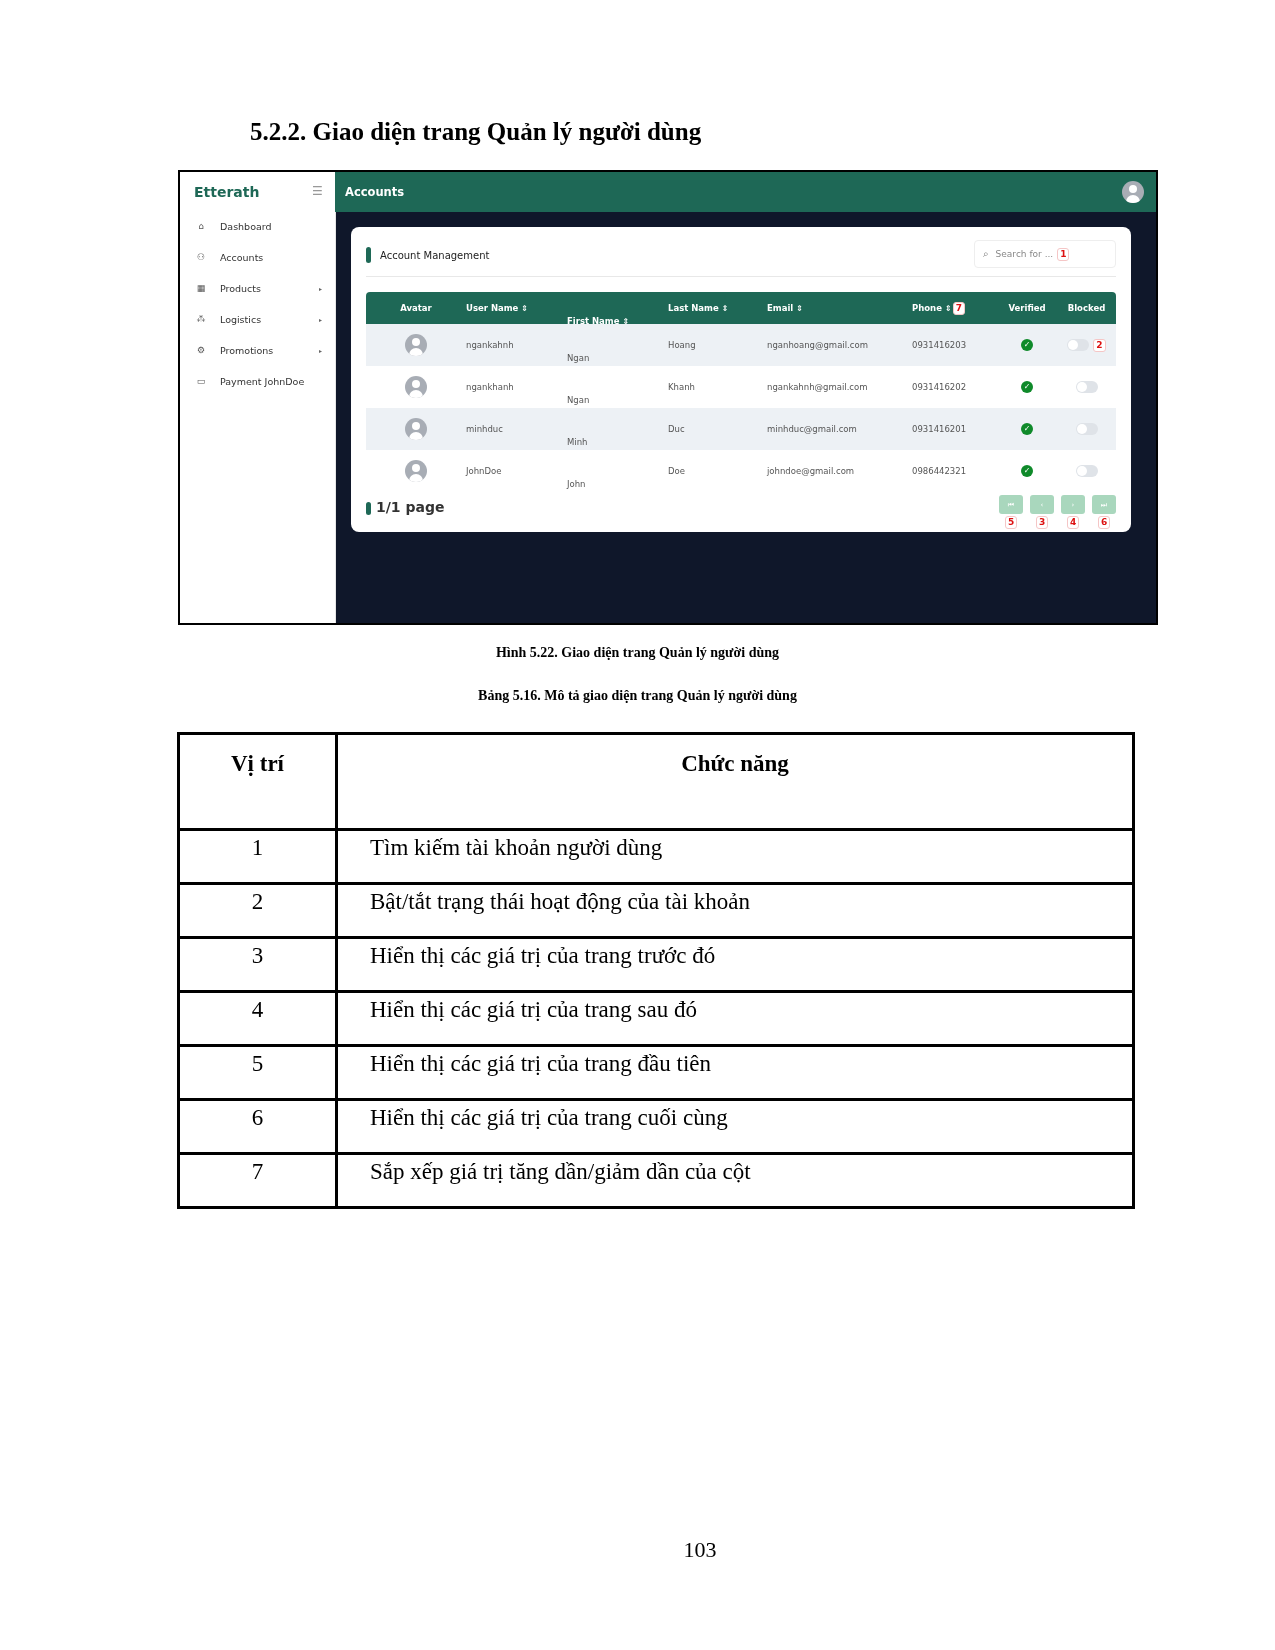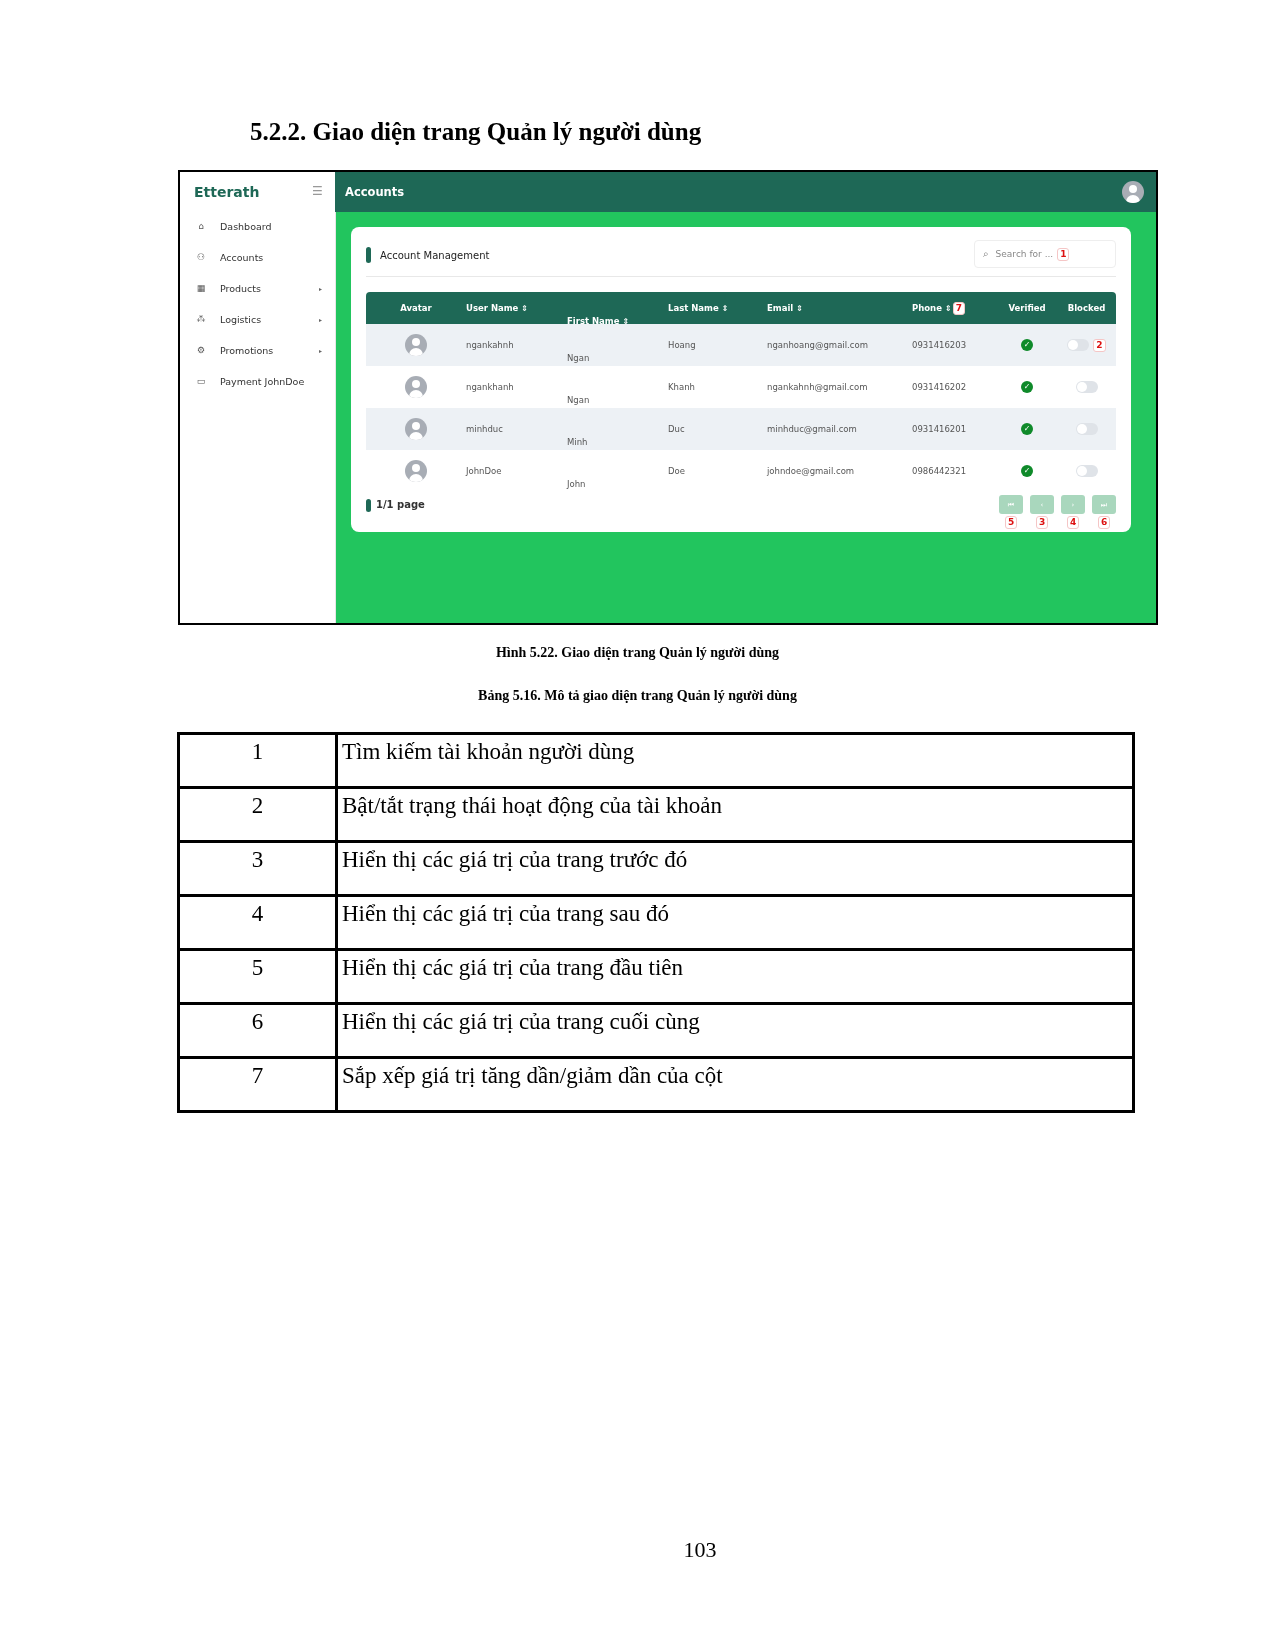--- a/index.html
+++ b/index.html
@@ -1,18 +1,18 @@
 <!DOCTYPE html>
 <html><head>
 <meta charset="utf-8">
 <style>
   html, body { margin:0; padding:0; background:#fff; }
   body { width:1275px; height:1650px; position:relative; overflow:hidden; font-family:"Liberation Serif", serif; color:#000; }
   .heading { position:absolute; left:250px; top:118px; font-size:25px; font-weight:bold; }
-  .figure { position:absolute; left:178px; top:170px; width:980px; height:455px; border:2px solid #000; box-sizing:border-box; background:#22c55e; overflow:hidden; font-family:"DejaVu Sans", sans-serif; }
+  .figure { position:absolute; left:178px; top:170px; width:980px; height:455px; border:2px solid #000; box-sizing:border-box; background:#0f172a; overflow:hidden; font-family:"DejaVu Sans", sans-serif; }
   .sidebar { position:absolute; left:0; top:0; width:155px; height:100%; background:#fff; border-right:1px solid #e6e6e6; }
   .brand { position:absolute; left:14px; top:12px; font-size:14px; font-weight:bold; color:#1e6856; }
   .hamb { position:absolute; left:132px; top:12px; font-size:12px; color:#999; }
   .nav-item { position:absolute; left:14px; height:20px; display:flex; align-items:center; font-size:9.5px; color:#333; width:128px; }
   .nav-item .ic { width:14px; font-size:9px; color:#555; margin-right:12px; text-align:center; }
   .nav-item .lbl { flex:1; }
   .nav-item .arr { font-size:6px; color:#666; }
   .topbar { position:absolute; left:155px; top:0; right:0; height:40px; background:#1e6856; }
   .topbar .title { position:absolute; left:10px; top:13px; color:#fff; font-size:11.5px; font-weight:bold; }
   .topbar .avatar { position:absolute; right:12px; top:9px; width:22px; height:22px; border-radius:50%; background:#a8adb5; overflow:hidden; }
@@ -36,32 +36,32 @@
   .c-email { width:145px; }
   .c-phone { width:85px; }
   .c-ver { width:60px; display:flex; justify-content:center; }
   .c-blk { width:59px; display:flex; justify-content:center; align-items:center; }
   .thead .c-av, .thead .c-ver, .thead .c-blk { justify-content:center; }
   .sort { font-size:8px; margin-left:3px; }
   .av { position:relative; width:22px; height:22px; border-radius:50%; background:#a8adb5; overflow:hidden; }
   .check { width:12px; height:12px; border-radius:50%; background:#0f8a2a; color:#fff; font-size:8px; line-height:12px; text-align:center; }
   .toggle { width:22px; height:12px; border-radius:6px; background:#dfe3e8; position:relative; }
   .toggle::after { content:""; position:absolute; left:1px; top:1px; width:10px; height:10px; border-radius:50%; background:#fff; }
-  .pageinfo { position:absolute; left:15px; top:272px; display:flex; align-items:flex-start; font-size:10px; color:#333; font-weight:bold; }
+  .pageinfo { position:absolute; left:15px; top:272px; display:flex; align-items:flex-end; font-size:14px; color:#333; font-weight:bold; }
   .pageinfo .bar { height:13px; width:5px; margin-right:5px; }
   .pager { position:absolute; right:15px; top:268px; display:flex; gap:7px; }
   .pbtn { width:24px; height:19px; background:#a9d7bd; border-radius:3px; color:#fff; font-size:7px; display:flex; align-items:center; justify-content:center; position:relative; }
   .pbtn .badge { position:absolute; top:21px; left:6px; margin:0; }
   .caption { position:absolute; left:0; width:1275px; text-align:center; font-size:14px; font-weight:bold; }
   table.desc { position:absolute; left:177px; top:732px; width:958px; border-collapse:collapse; font-size:23px; }
   table.desc td, table.desc th { border:3px solid #000; }
   table.desc th { height:76px; font-weight:bold; vertical-align:top; padding-top:16px; }
   table.desc td { height:46px; vertical-align:top; padding-top:4px; }
   table.desc td.pos { width:153px; text-align:center; }
-  table.desc td.fn { padding-left:4px; }
+  table.desc td.fn { padding-left:32px; }
   .pagenum { position:absolute; left:0; width:1400px; top:1537px; text-align:center; font-size:22px; }
 </style>
 </head>
 <body>
 
 <div class="heading">5.2.2. Giao diện trang Quản lý người dùng</div>
 
 <div class="figure">
   <div class="sidebar">
     <div class="brand">Etterath</div>
@@ -234,20 +234,24 @@
         </div>
     </div>
   </div>
 </div>
 
 <div class="caption" style="top:645px">Hình 5.22. Giao diện trang Quản lý người dùng</div>
 <div class="caption" style="top:688px">Bảng 5.16. Mô tả giao diện trang Quản lý người dùng</div>
 
 <table class="desc">
   <tbody>
+      <tr>
+    <th>Vị trí</th>
+    <th>Chức năng</th>
+  </tr>
   <tr>
         <td class="pos">1</td>
         <td class="fn">Tìm kiếm tài khoản người dùng</td>
       </tr>
   <tr>
         <td class="pos">2</td>
         <td class="fn">Bật/tắt trạng thái hoạt động của tài khoản</td>
       </tr>
   <tr>
         <td class="pos">3</td>

